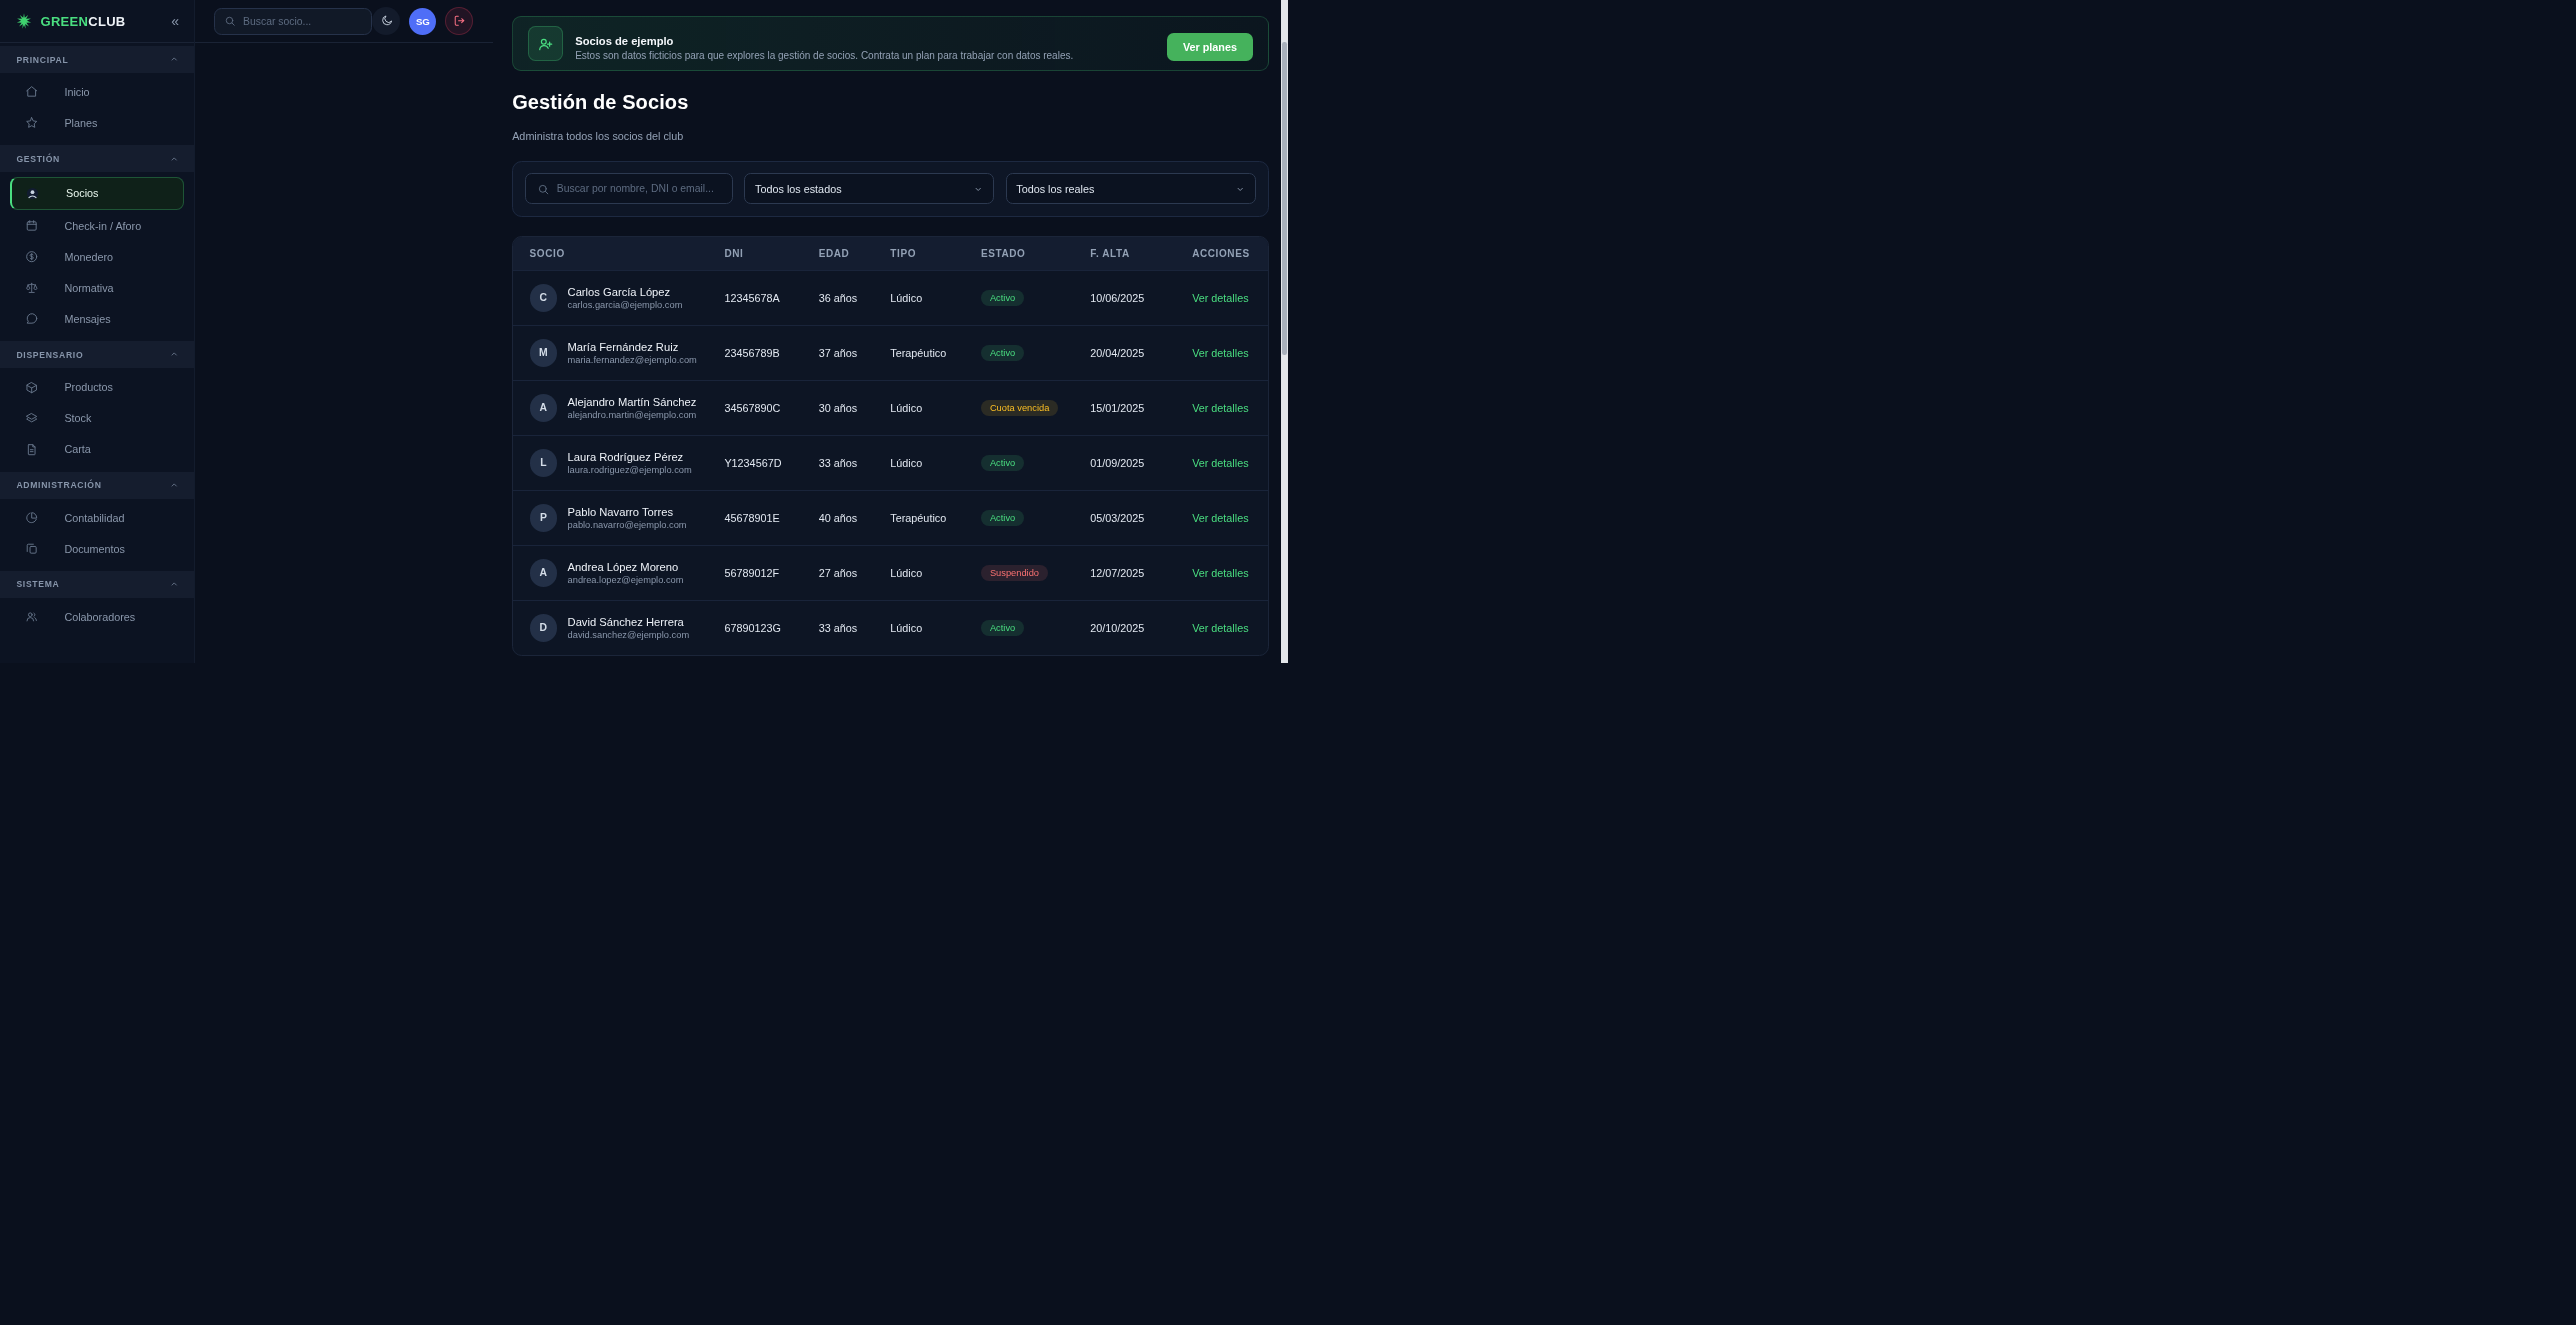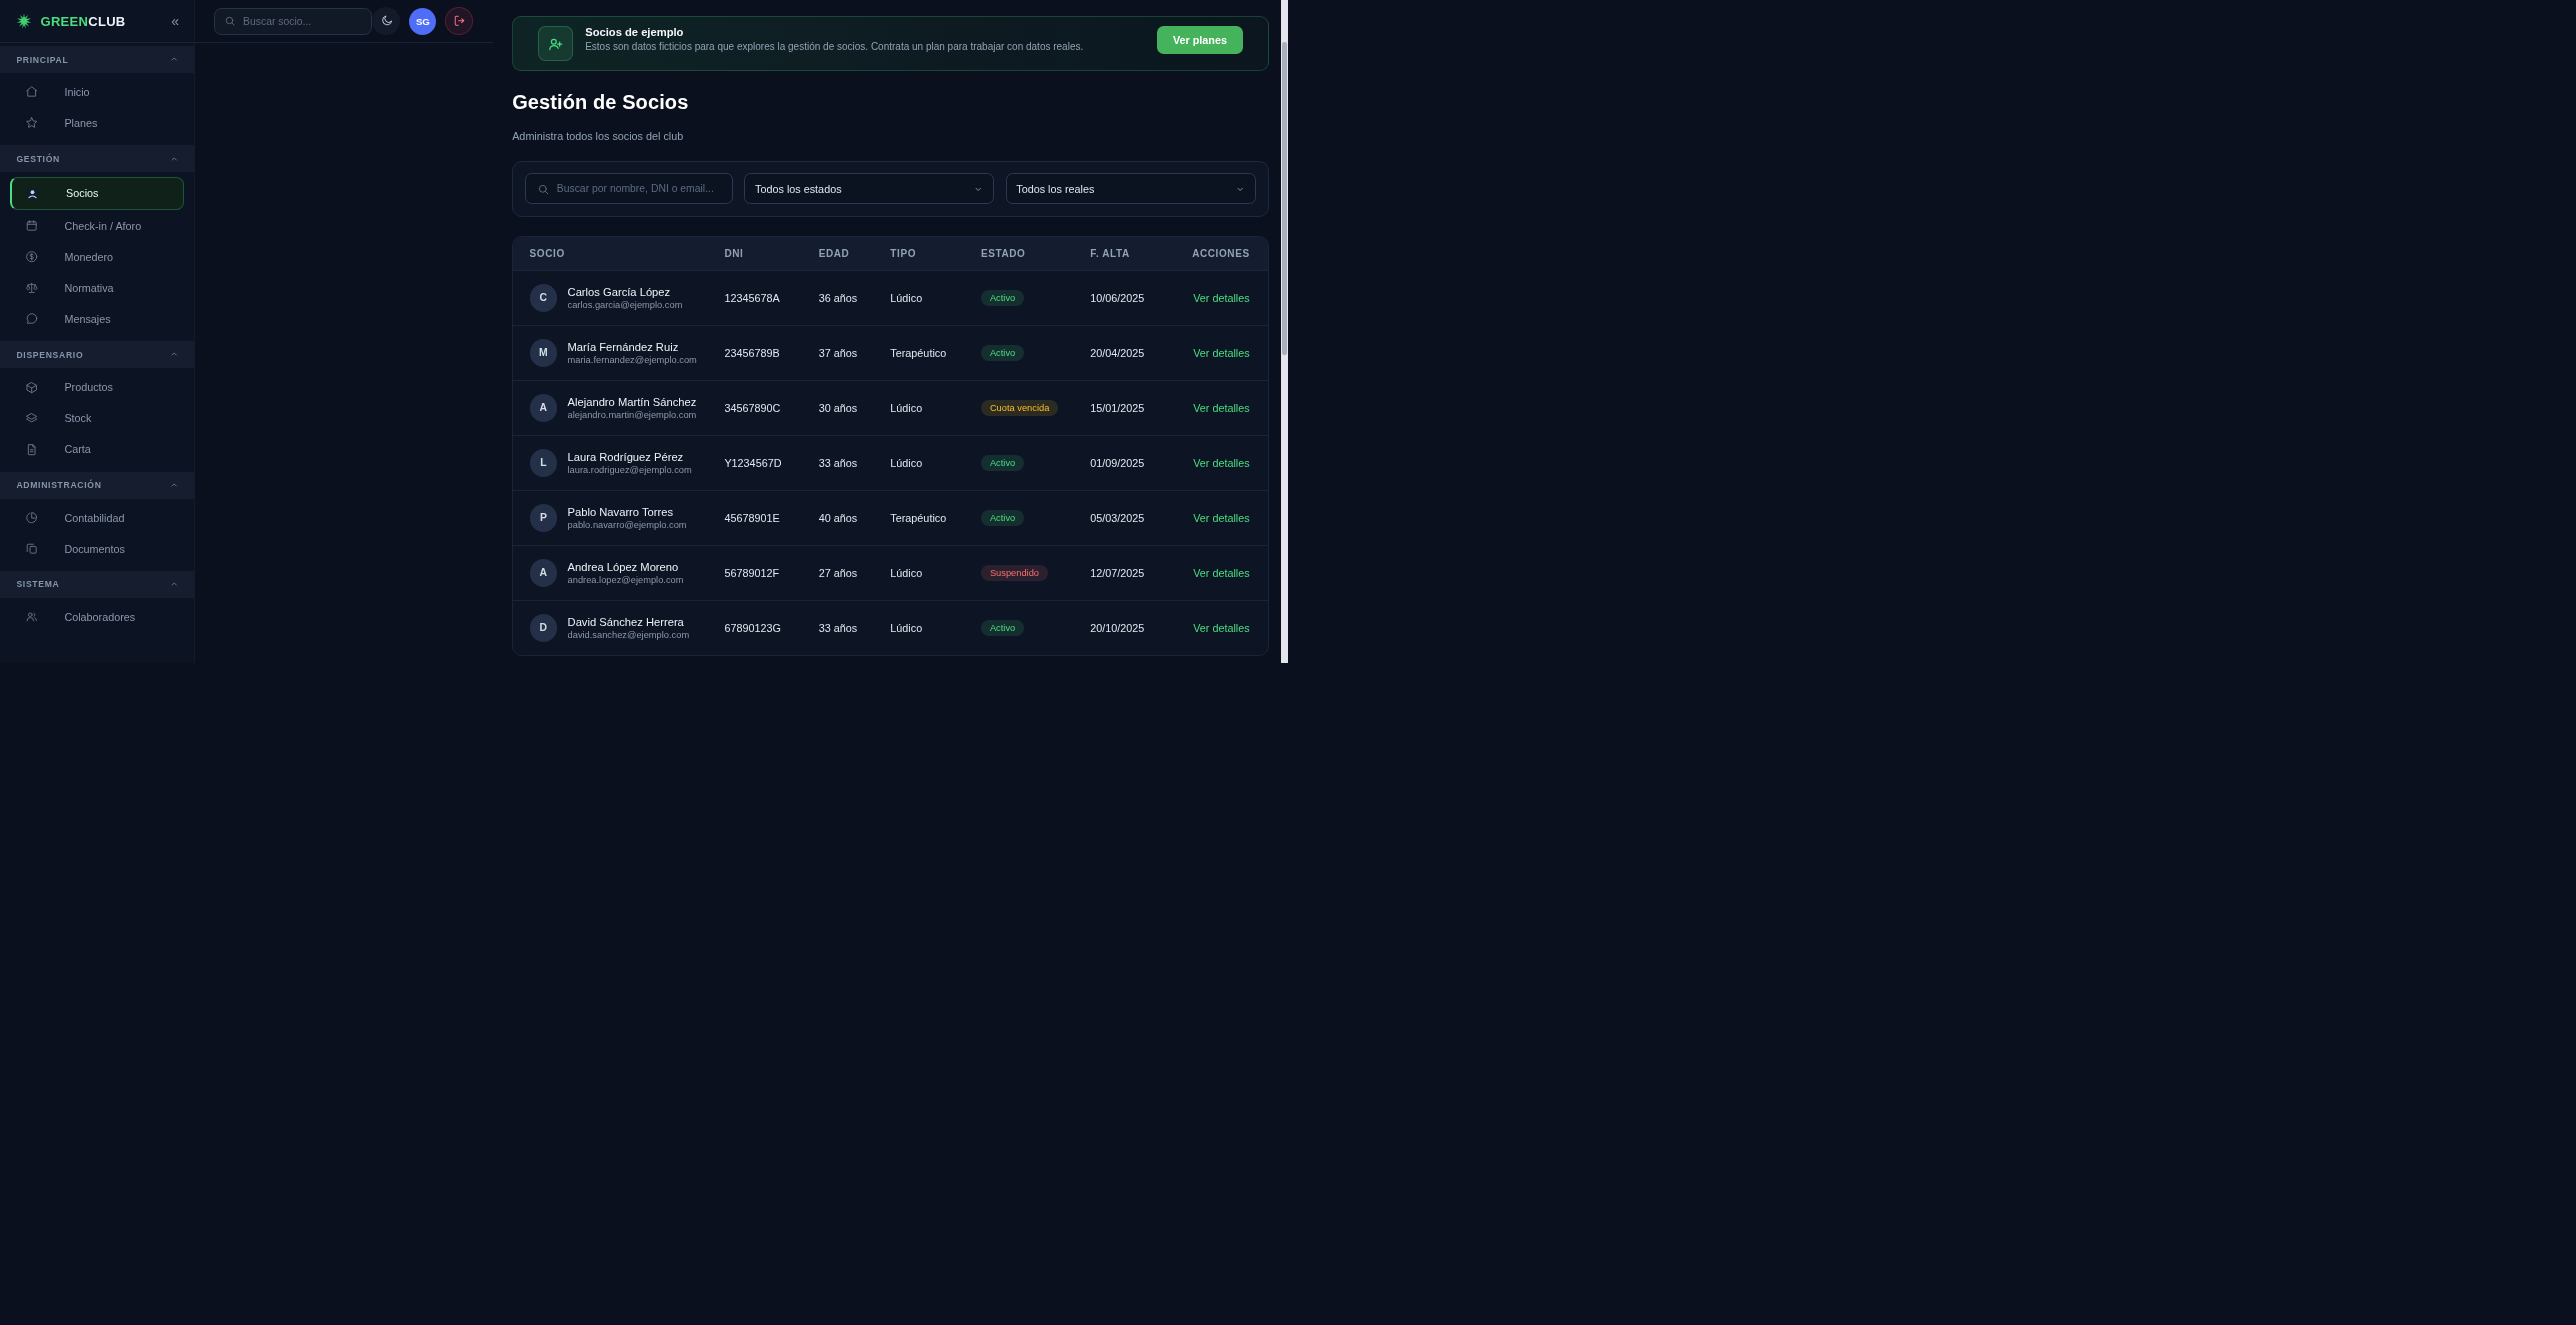--- a/index.html
+++ b/index.html
@@ -32,21 +32,21 @@
   input::placeholder{color:#5d6b80}
   .topbar-right{display:flex;align-items:center;gap:9px}
   .icon-btn{width:28px;height:28px;border-radius:50%;display:flex;align-items:center;justify-content:center;border:none;cursor:pointer;padding:0}
   .moon-btn{background:#131b2b;color:#cbd5e1}
   .avatar-chip{width:27px;height:27px;border-radius:50%;background:var(--avatar-blue,#4f6ef7);color:#fff;font-size:9.7px;font-weight:700;display:flex;align-items:center;justify-content:center;cursor:pointer;flex:none}
   .logout-btn{background:rgba(244,63,94,.10);border:0.7px solid rgba(244,63,94,.25);color:var(--logout-red,#fb7185)}
 
   .content{flex:1;padding:16.4px 19.4px 0;overflow:hidden}
 
   
-  .banner{display:flex;align-items:flex-start;gap:12px;min-height:52px;box-sizing:border-box;padding:9px 25px;border:0.7px solid rgba(74,222,128,.22);background:linear-gradient(90deg,rgba(52,170,95,.13),rgba(52,170,95,.04));border-radius:9px}
+  .banner{display:flex;align-items:flex-end;gap:12px;min-height:52px;box-sizing:border-box;padding:9px 15px;border:0.7px solid rgba(74,222,128,.22);background:linear-gradient(90deg,rgba(52,170,95,.13),rgba(52,170,95,.04));border-radius:9px}
   .banner-icon{width:33px;height:33px;border-radius:7.5px;background:rgba(74,222,128,.12);border:0.7px solid rgba(74,222,128,.25);display:flex;align-items:center;justify-content:center;color:var(--accent,#4ade80);flex:none}
   .banner-title{font-size:11.2px;font-weight:700;color:#f4f7fb;margin-bottom:3px}
   .banner-desc{font-size:10px;color:#93a1b5}
   .banner-btn{margin-left:auto;height:28px;padding:0 15.7px;background:var(--button-green,#45b25c);color:#fff;border:none;border-radius:6.7px;font-size:10.8px;font-weight:600;cursor:pointer;flex:none}
 
   
   .page-title{margin:19.4px 0 0;font-size:20px;font-weight:700;color:#ffffff;letter-spacing:0.1px}
   .page-subtitle{margin:16px 0 0;font-size:10.8px;color:#93a1b5}
 
   
@@ -54,21 +54,21 @@
   .filter-search{flex:1;height:31px;background:#0b1220;border:0.7px solid #2c3950;border-radius:6.7px;display:flex;align-items:center;gap:7.5px;padding:0 10.4px;color:#5d6b80;box-sizing:border-box}
   .filter-select{width:250px;flex:none;height:31px;background:#0b1220;border:0.7px solid #2c3950;border-radius:6.7px;display:flex;align-items:center;justify-content:space-between;padding:0 9.7px;color:#dfe6ef;font-size:10.8px;cursor:pointer;box-sizing:border-box}
   .filter-select .icon{color:#96a3b7}
 
   
   .table-card{margin-top:19.4px;background:#0d1524;border:0.7px solid #1b2539;border-radius:9.7px;overflow:hidden}
   table{width:100%;border-collapse:collapse;table-layout:fixed}
   thead tr{background:#141d30}
   th{height:33px;text-align:left;font-size:10px;font-weight:700;letter-spacing:0.6px;color:#93a1b5;padding:0}
   th.first{padding-left:16.4px}
-  th.right,td.right{text-align:right;padding-right:18px}
+  th.right,td.right{padding-right:18px}
   tbody tr{border-top:0.7px solid #19243a}
   td{height:54px;padding:0;vertical-align:middle;font-size:10.8px;color:#e2e8f1}
   .socio-flex{display:flex;align-items:center;gap:10.4px;padding-left:16.4px}
   .row-avatar{width:27.6px;height:27.6px;border-radius:50%;background:#233047;color:#d4dde8;font-size:10.4px;font-weight:600;display:flex;align-items:center;justify-content:center;flex:none}
   .member-name{font-size:11.2px;color:#eef2f8;margin-bottom:2.2px}
   .member-email{font-size:9.3px;color:#8a97ab}
   .badge{display:inline-block;padding:3.4px 9px;border-radius:745px;font-size:9.3px;font-weight:500}
   .badge--success{background:rgba(74,222,128,.13);color:var(--badge-active-text,#4ade80)}
   .badge--warning{background:rgba(251,191,36,.13);color:var(--badge-warning-text,#fbbf24)}
   .badge--danger{background:rgba(248,113,113,.13);color:var(--badge-danger-text,#f87171)}

